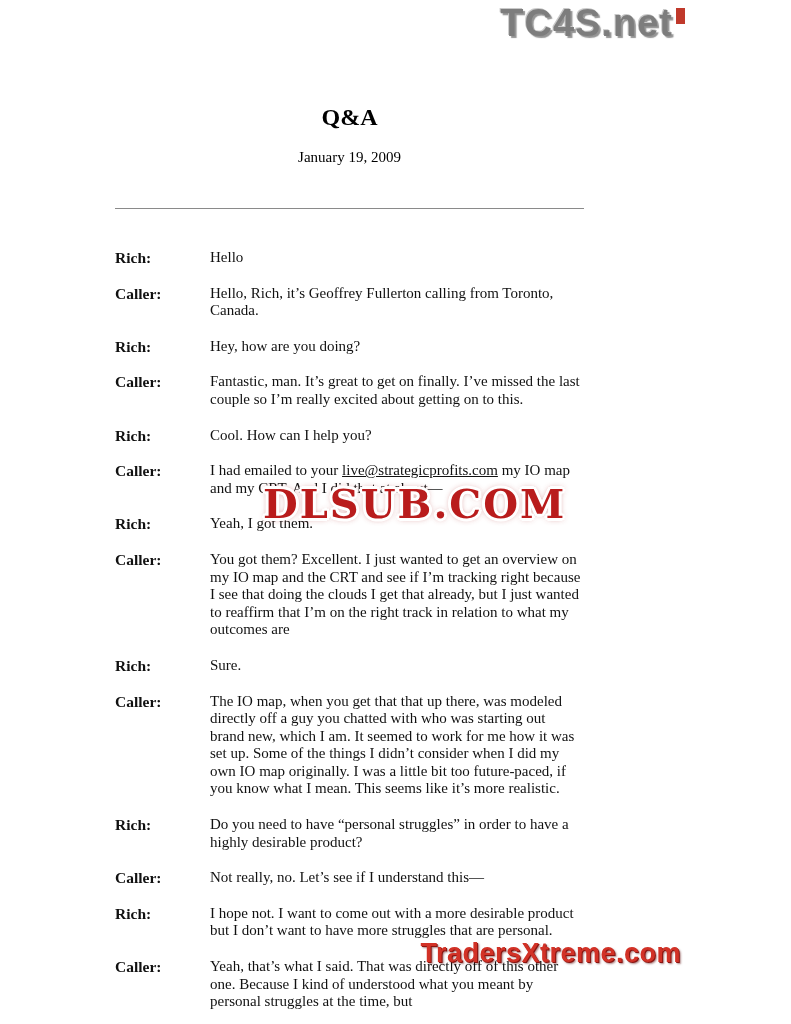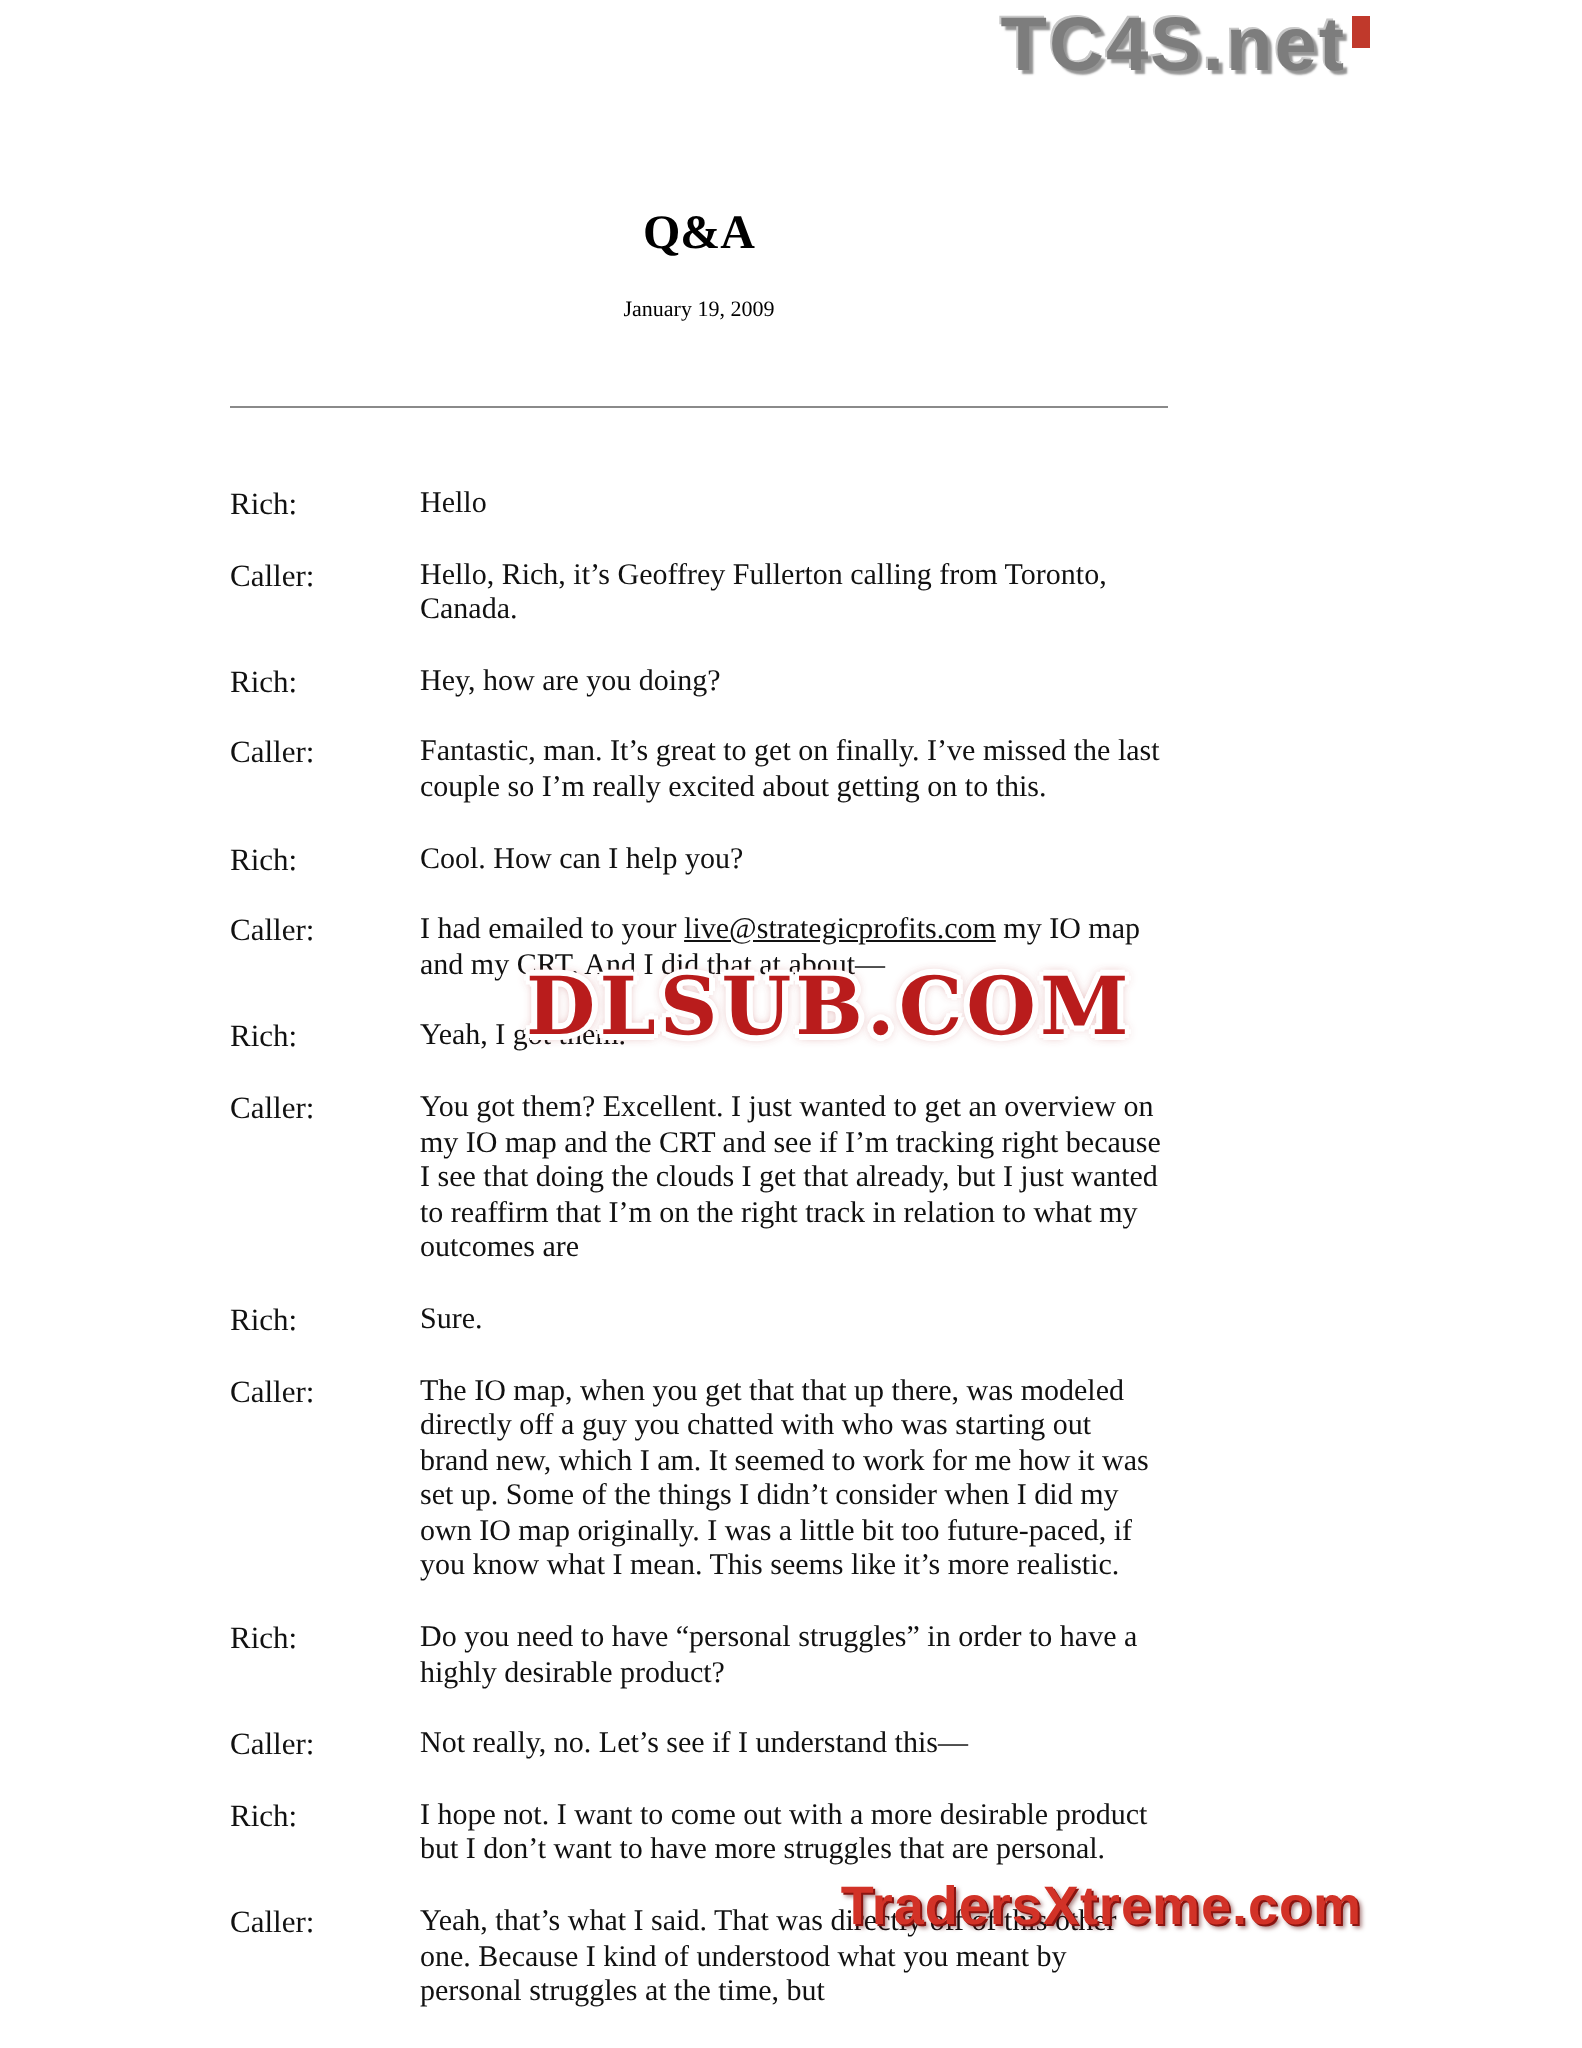--- a/index.html
+++ b/index.html
@@ -45,42 +45,42 @@
     margin: 0;
     padding-top: 104px;
     text-align: center;
     font-size: 24px;
     font-weight: bold;
     color: #000000;
   }
   .date {
     margin-top: 18px;
     text-align: center;
-    font-size: 11px;
+    font-size: 15px;
     color: #000000;
   }
   .rule {
     margin: 42px 115px 0 115px;
     border: none;
     border-top: 1px solid #8a8a8a;
     height: 0;
   }
 
   
   .transcript {
     margin: 40px 116px 0 115px;
   }
   .row {
     display: flex;
     margin-bottom: 18px;
   }
   .speaker {
     width: 95px;
     flex: 0 0 95px;
-    font-weight: normal;
+    font-weight: bold;
     font-size: 15.5px;
     line-height: 17.6px;
   }
   .speech {
     flex: 1;
     font-size: 15px;
     line-height: 17.6px;
   }
   .email-link {
     color: inherit;

